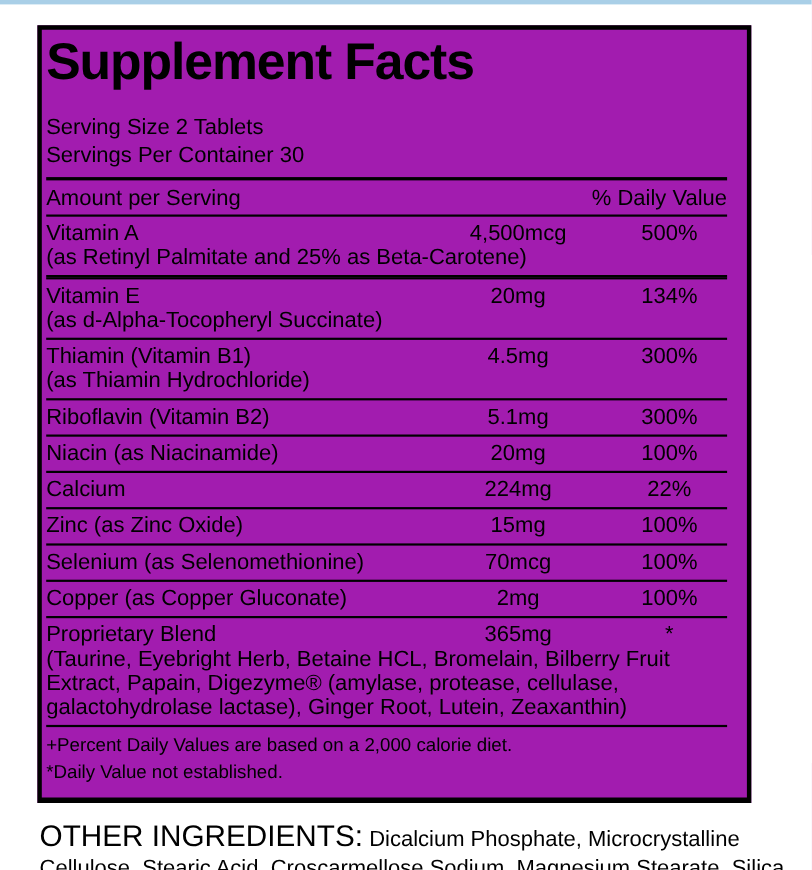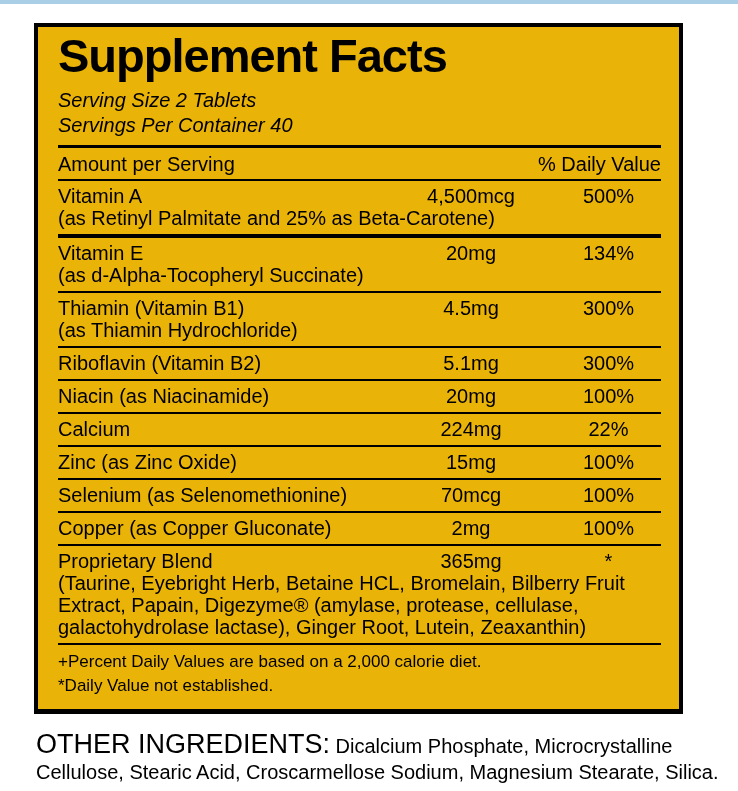--- a/index.html
+++ b/index.html
@@ -16,38 +16,38 @@
     height: 4px;
     background: #a9cfe7;
   }
 
   .facts-box {
     margin-left: 34px;
     margin-top: 19px;
     width: 649px;
     border: 4px solid #000000;
     border-bottom-width: 5px;
-    background: #eab308;
-    padding: 2px 18px 6px 20px;
+    background: #a21caf;
+    padding: 2px 18px 6px 4px;
   }
 
   .facts-title {
     font-size: 47px;
     font-weight: bold;
     letter-spacing: -1px;
     line-height: 52px;
     margin-top: 1px;
     white-space: nowrap;
   }
 
   .serving-line {
     font-size: 20px;
     line-height: 25px;
   }
-  .serving-block { margin-top: 6px; font-style: italic; }
+  .serving-block { margin-top: 22px; }
 
   .divider-thick { border-top: 3px solid #000000; margin-top: 7px; }
   .divider { border-top: 2px solid #000000; }
 
   .hdr-row {
     display: flex;
     justify-content: space-between;
     font-size: 20px;
     font-weight: normal;
     line-height: 22px;
@@ -80,21 +80,21 @@
 <body>
 
 <div class="top-strip"></div>
 
 <div class="facts-box">
 
   <div class="facts-title">Supplement Facts</div>
 
   <div class="serving-block">
     <div class="serving-line">Serving Size 2 Tablets</div>
-    <div class="serving-line">Servings Per Container 40</div>
+    <div class="serving-line">Servings Per Container 30</div>
   </div>
 
   <div class="divider-thick"></div>
 
   <div class="hdr-row">
     <span>Amount per Serving</span>
     <span>% Daily Value</span>
   </div>
 
   <div class="divider"></div>

